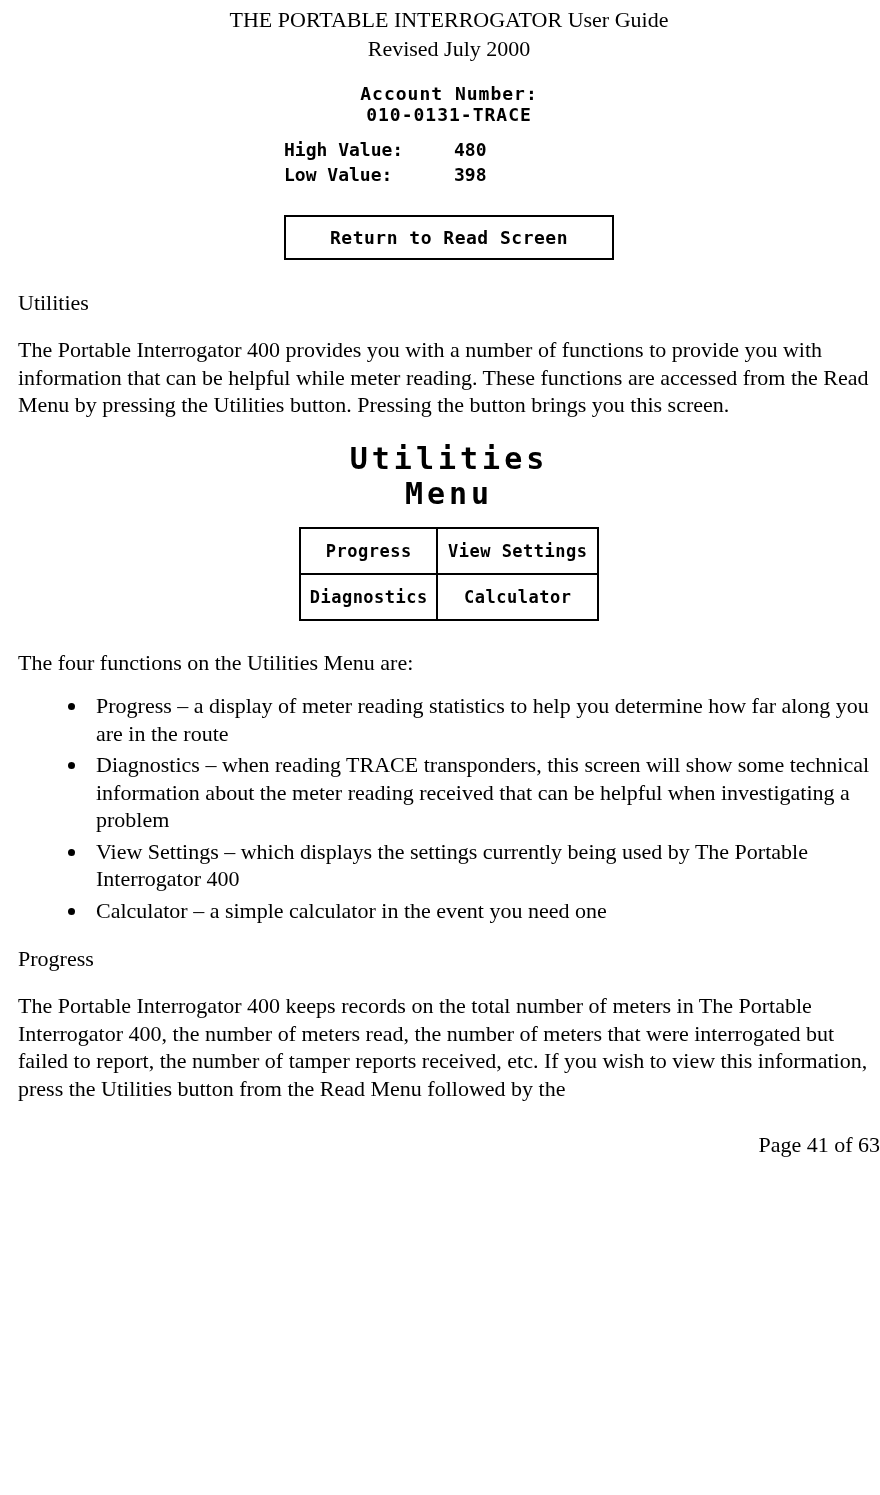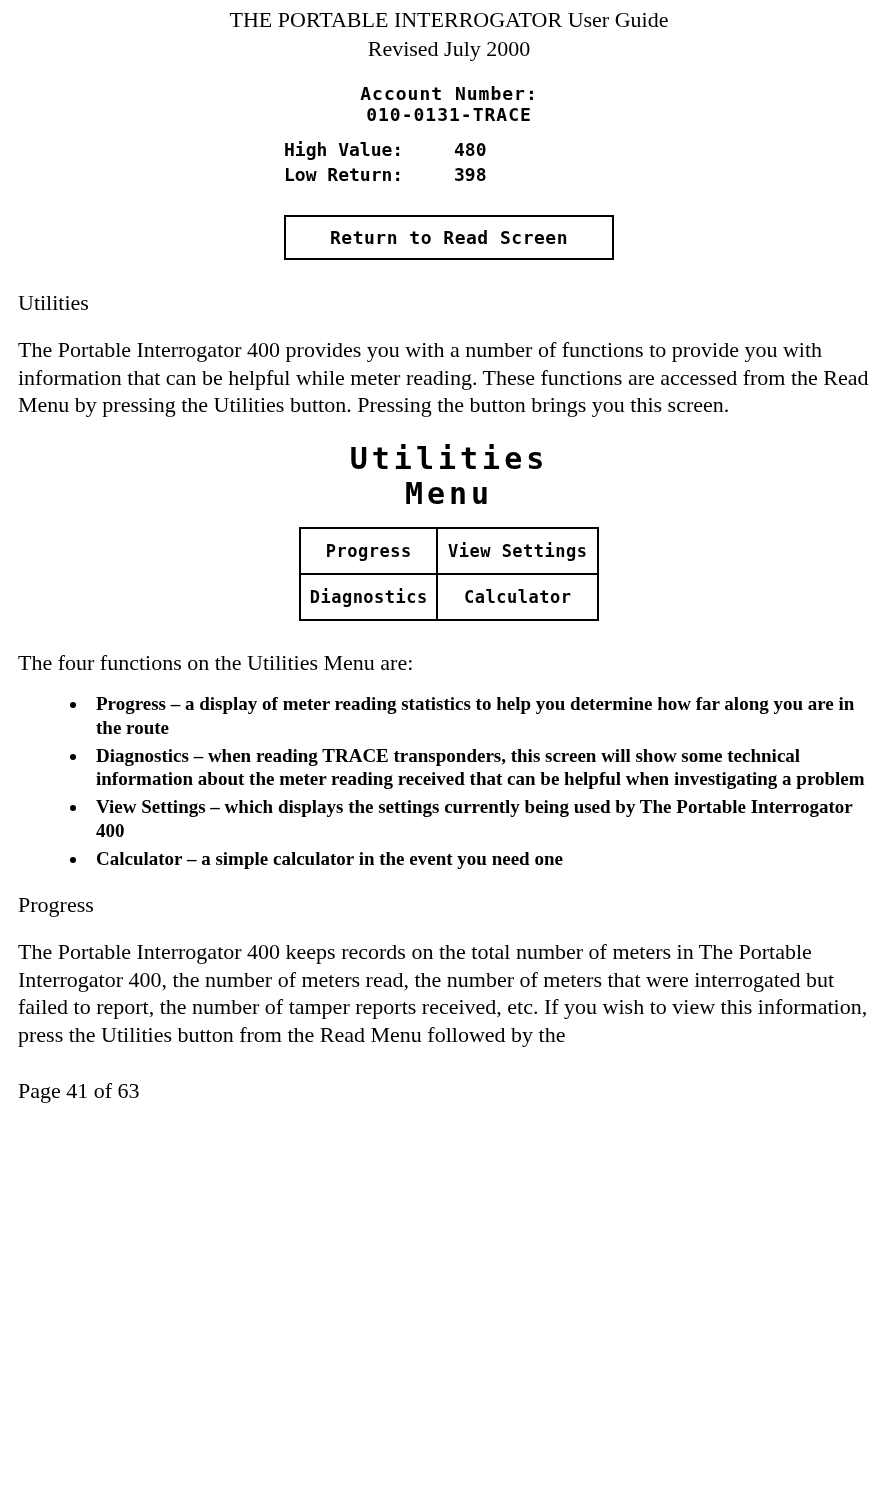--- a/index.html
+++ b/index.html
@@ -73,32 +73,31 @@
     width: 100%;
     font-size: 17px;
     letter-spacing: 0.5px;
   }
   .screenshot2 .grid td {
     border: 2px solid #000;
     text-align: center;
     padding: 12px 4px;
   }
   ul.bullets {
-    font-size: 19px;
+    font-size: 22px;
     line-height: 1.25;
     margin: 0 0 22px 0;
     padding-left: 70px;
-    font-weight: bold;
   }
   ul.bullets li {
     margin-bottom: 4px;
     padding-left: 8px;
   }
   .footer {
-    text-align: left;
+    text-align: right;
     font-size: 22px;
     margin-top: 30px;
   }
 </style>
 </head>
 <body>
 
 <div class="page">
   <div class="header">
     <div>THE PORTABLE INTERROGATOR User Guide</div>
@@ -108,21 +107,21 @@
   <div class="screenshot1">
     <div class="acc-block">
       <div>Account Number:</div>
       <div>010-0131-TRACE</div>
     </div>
     <div class="row">
       <div class="lbl">High Value:</div>
       <div class="val">480</div>
     </div>
     <div class="row">
-      <div class="lbl">Low Return:</div>
+      <div class="lbl">Low Value:</div>
       <div class="val">398</div>
     </div>
     <div class="btn">Return to Read Screen</div>
   </div>
 
   <div class="section-title">Utilities</div>
   <p class="body-para">The Portable Interrogator 400 provides you with a number of functions to provide you with information that can be helpful while meter reading.  These functions are accessed from the Read Menu by pressing the Utilities button.  Pressing the button brings you this screen.</p>
 
   <div class="screenshot2">
     <div class="util-title">Utilities Menu</div>

